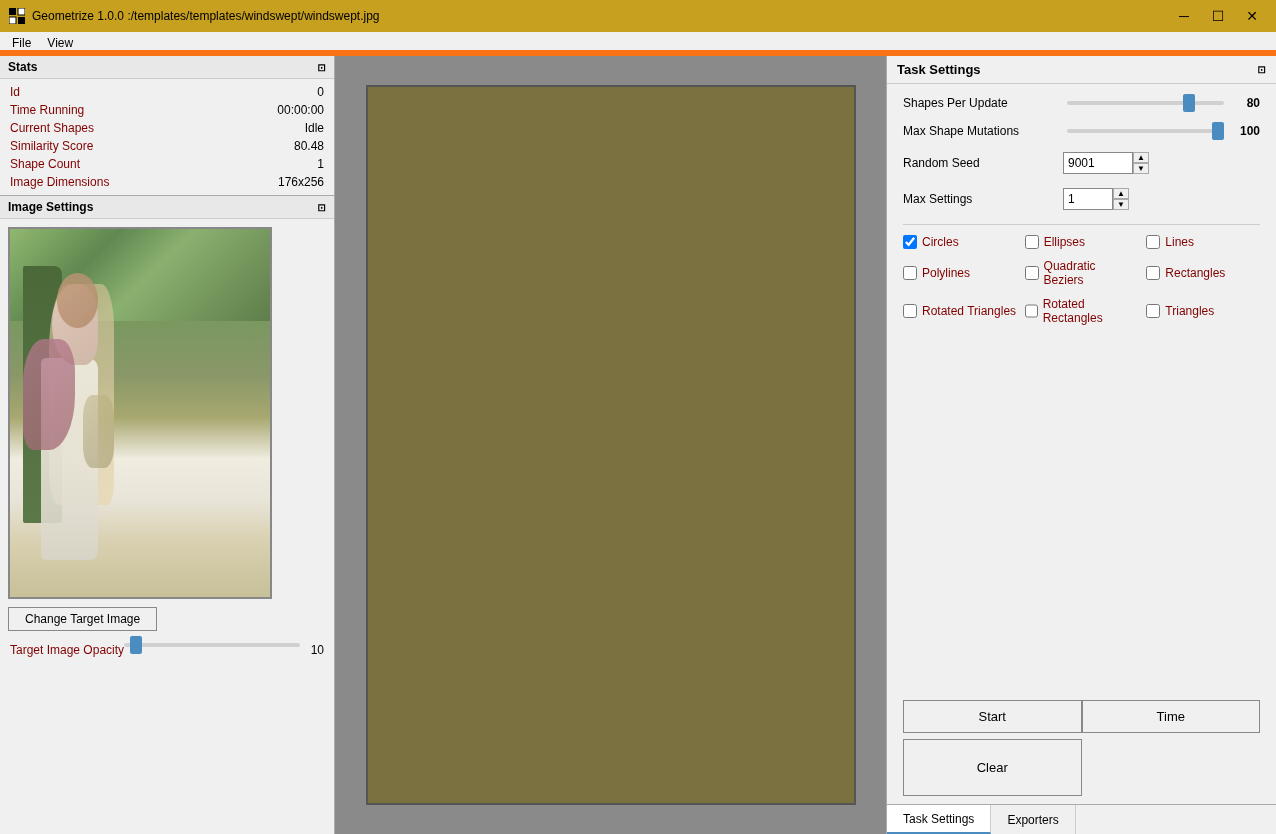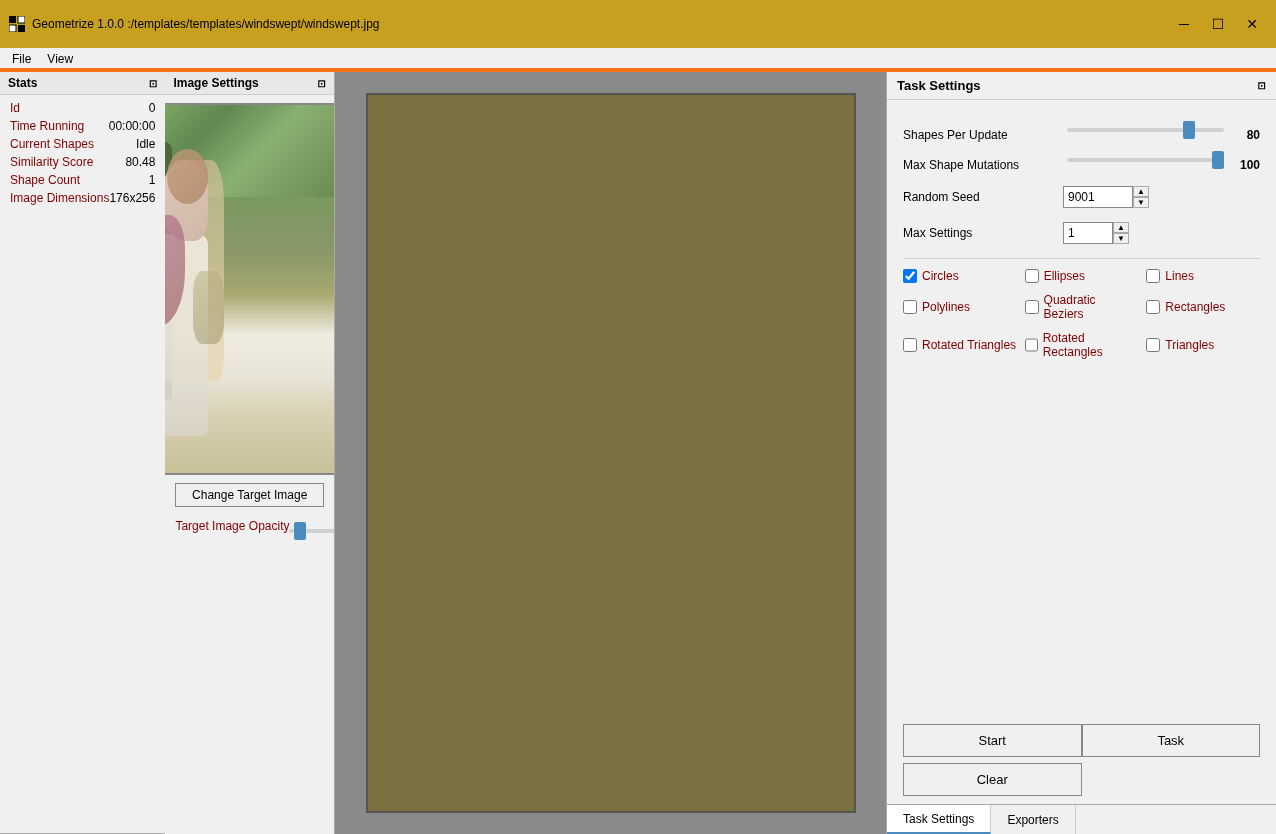--- a/index.html
+++ b/index.html
@@ -14,21 +14,21 @@
       flex-direction: column;
     }
 
     
     #title-bar {
       background: #c8a020;
       display: flex;
       align-items: center;
       justify-content: space-between;
       padding: 0 8px;
-      height: 48px;
+      height: 32px;
       flex-shrink: 0;
     }
     #title-bar-left {
       display: flex;
       align-items: center;
       gap: 6px;
     }
     #app-icon {
       width: 18px;
       height: 18px;
@@ -54,21 +54,21 @@
       display: flex;
       align-items: center;
       justify-content: center;
       font-size: 14px;
       color: #000;
     }
 
     
     #menu-bar {
       background: #f0f0f0;
-      border-bottom: 4px solid #f97316;
+      border-bottom: 6px solid #f97316;
       display: flex;
       padding: 2px 4px;
       height: 24px;
       flex-shrink: 0;
     }
     .menu-item {
       padding: 2px 8px;
       cursor: pointer;
       color: #000;
     }
@@ -77,21 +77,21 @@
     #main-content {
       display: flex;
       flex: 1;
       overflow: hidden;
     }
 
     
     #left-panel {
       width: 335px;
       display: flex;
-      flex-direction: row;
+      flex-direction: column;
       background: #f0f0f0;
       border-right: 1px solid #aaa;
       flex-shrink: 0;
     }
 
     
     #stats-panel {
       border-bottom: 1px solid #aaa;
     }
     .panel-header {
@@ -128,21 +128,21 @@
     #image-settings-panel {
       flex: 1;
       display: flex;
       flex-direction: column;
       overflow: hidden;
     }
     #image-preview-container {
       padding: 8px;
       display: flex;
       flex-direction: column;
-      align-items: center;
+      align-items: flex-start;
       gap: 8px;
     }
     #image-preview {
       width: 264px;
       height: 372px;
       background: linear-gradient(
         to bottom,
         #7a9a6a 0%, #6a8a5a 10%,
         #5a7a4a 20%, #8a9a7a 30%,
         #4a6a3a 40%, #6a8060 50%,
@@ -158,21 +158,21 @@
     .change-target-btn {
       padding: 4px 16px;
       background: #f0f0f0;
       border: 1px solid #888;
       cursor: pointer;
       font-size: 12px;
     }
 
     #opacity-row {
       display: flex;
-      align-items: flex-end;
+      align-items: flex-start;
       padding: 4px 10px;
       width: 100%;
     }
     .opacity-label {
       color: #800000;
       white-space: nowrap;
     }
     .opacity-slider {
       flex: 1;
       height: 4px;
@@ -230,23 +230,22 @@
     }
 
     #task-settings-content {
       flex: 1;
       padding: 12px 16px;
       overflow-y: auto;
     }
 
     .settings-row {
       display: flex;
-      align-items: flex-start;
+      align-items: center;
       margin-bottom: 14px;
-      margin-top: 16px;
     }
     .settings-label {
       width: 160px;
       color: #000;
       font-size: 12px;
       flex-shrink: 0;
     }
     .settings-slider {
       flex: 1;
       height: 4px;
@@ -346,21 +345,21 @@
     .action-btn {
       flex: 1;
       padding: 8px 16px;
       background: #f0f0f0;
       border: 1px solid #888;
       cursor: pointer;
       font-size: 13px;
       text-align: center;
     }
     #clear-btn {
-      padding: 8px 16px;
+      padding: 20px 16px;
       background: #f0f0f0;
       border: 1px solid #888;
       cursor: pointer;
       font-size: 13px;
       width: 50%;
     }
 
     
     #bottom-tabs {
       display: flex;
@@ -555,21 +554,21 @@
           <input type="checkbox" style="">
           <span class="checkbox-label">Triangles</span>
         </label>
       </div>
 
     </div>
 
     <div id="action-buttons">
       <div id="primary-buttons">
         <button class="action-btn">Start</button>
-        <button class="action-btn">Task</button>
+        <button class="action-btn">Time</button>
       </div>
       <button id="clear-btn">Clear</button>
     </div>
 
     <div id="bottom-tabs">
       <div class="bottom-tab active">Task Settings</div>
       <div class="bottom-tab">Exporters</div>
     </div>
   </div>
 

